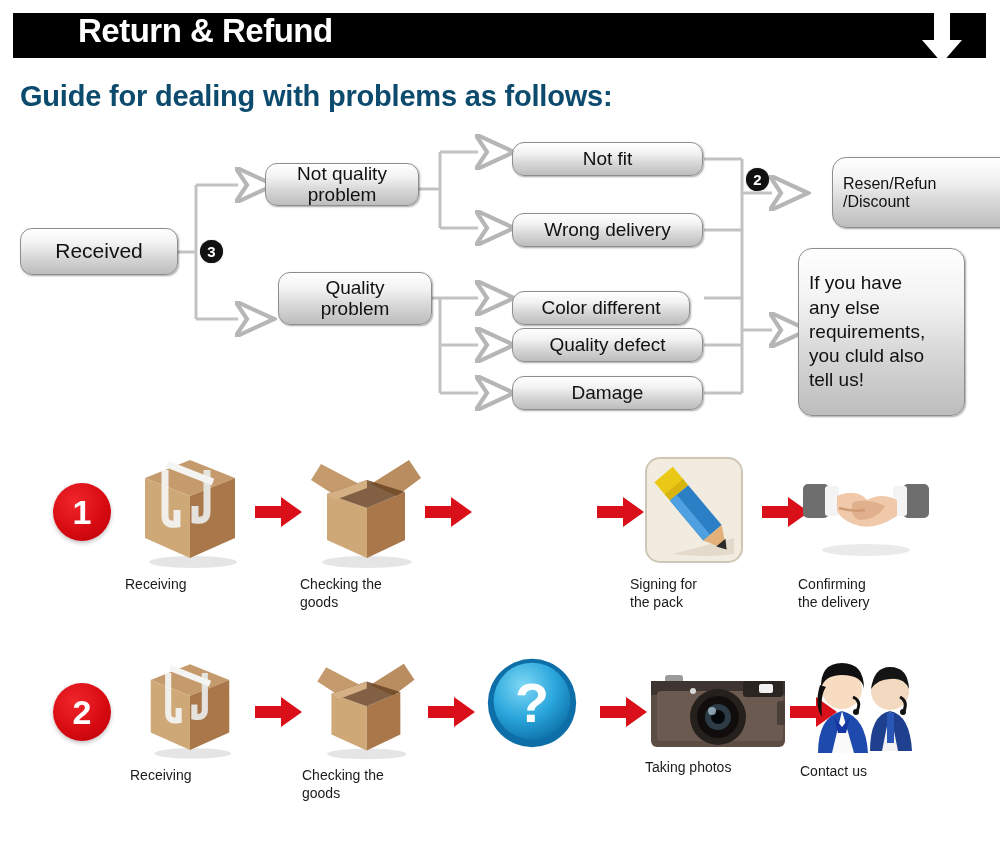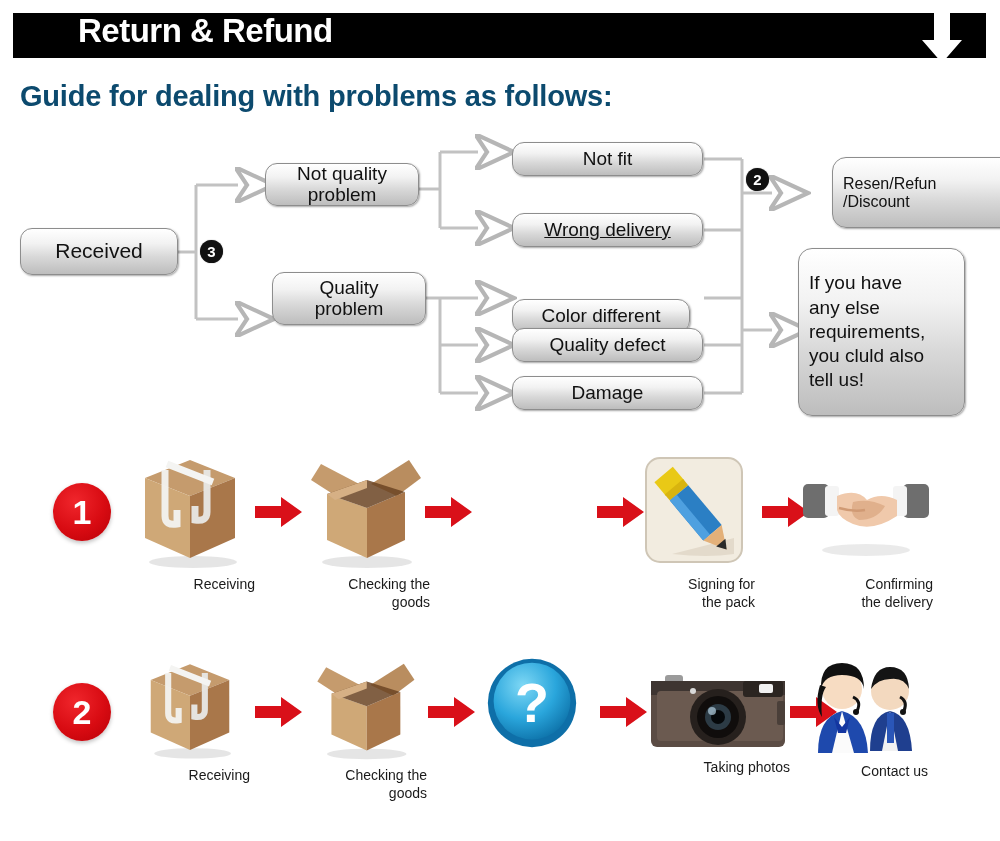--- a/index.html
+++ b/index.html
@@ -72,21 +72,21 @@
   .row{position:absolute;left:0;width:1000px;}
   .badge-red{
     position:absolute;
     width:58px;height:58px;border-radius:50%;
     background:radial-gradient(circle at 38% 32%,#f0262c 0%,#d80b12 55%,#b80007 100%);
     color:#ffffff;font-size:34px;font-weight:bold;
     display:flex;align-items:center;justify-content:center;
     line-height:1;
     box-shadow:0 2px 4px rgba(0,0,0,.25);
   }
-  .step{position:absolute;text-align:right;}
+  .step{position:absolute;text-align:left;}
   .step .art{position:relative;margin:0 auto;}
   .step .caption{
     font-size:14px;color:#1a1a1a;line-height:1.25;margin-top:6px;
     white-space:pre-line;
   }
   .arrow-red{position:absolute;width:48px;height:34px;}
 
   
   .ico{position:relative;display:block;}
 </style>
@@ -143,34 +143,34 @@
 
     <div class="node" style="left:20px;top:98px;width:158px;height:47px;font-size:21px;">
       <span>Received</span>
     </div>
 
     <div class="node" style="left:265px;top:33px;width:154px;height:43px;white-space:pre-line;">
       <span>Not quality
 problem</span>
     </div>
 
-    <div class="node" style="left:272px;top:142px;width:154px;height:53px;white-space:pre-line;">
+    <div class="node" style="left:278px;top:142px;width:154px;height:53px;white-space:pre-line;">
       <span>Quality
 problem</span>
     </div>
 
     <div class="node" style="left:512px;top:12px;width:191px;height:34px;">
       <span>Not fit</span>
     </div>
 
-    <div class="node" style="left:512px;top:83px;width:191px;height:34px;text-decoration:underline;">
+    <div class="node" style="left:512px;top:83px;width:191px;height:34px;">
       <span>Wrong delivery</span>
     </div>
 
-    <div class="node" style="left:512px;top:169px;width:178px;height:34px;">
+    <div class="node" style="left:512px;top:161px;width:178px;height:34px;">
       <span>Color different</span>
     </div>
 
     <div class="node" style="left:512px;top:198px;width:191px;height:34px;">
       <span>Quality defect</span>
     </div>
 
     <div class="node" style="left:512px;top:246px;width:191px;height:34px;">
       <span>Damage</span>
     </div>

